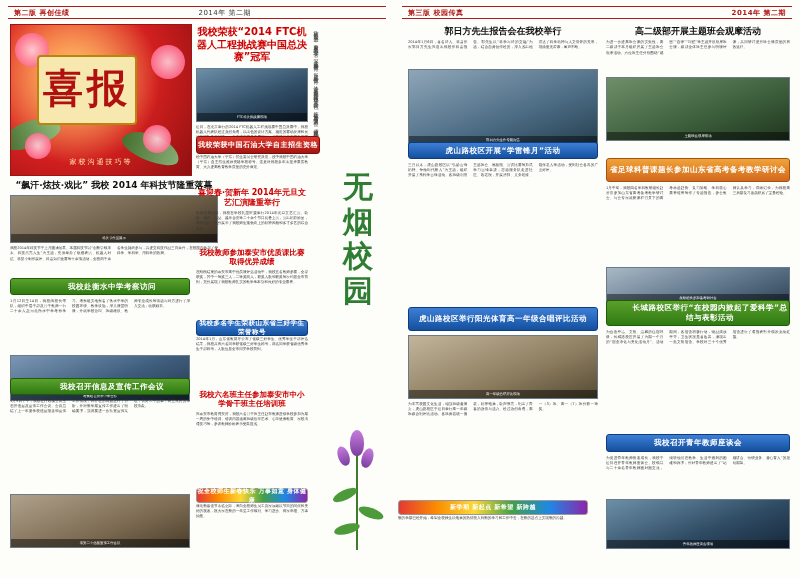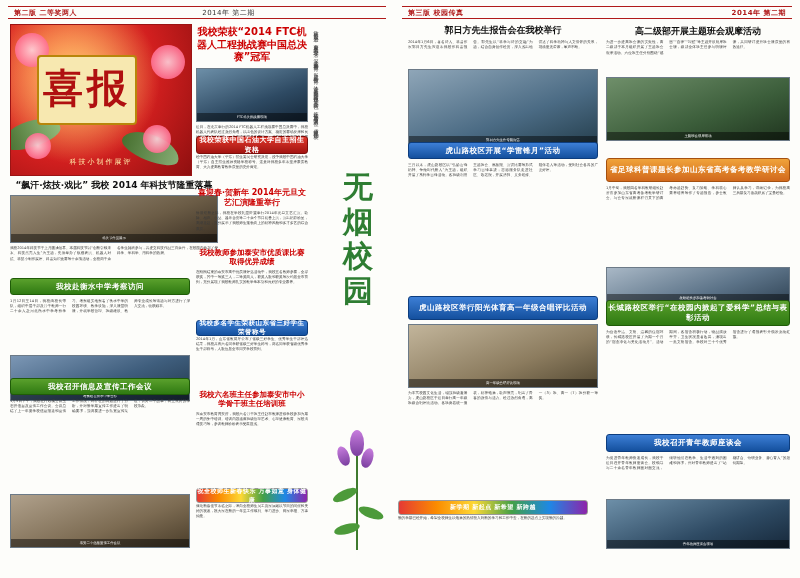--- a/index.html
+++ b/index.html
@@ -41,21 +41,21 @@
     font-family:"DejaVu Sans","Liberation Sans",sans-serif;
   }
   .ttl.red{color:#cc0000;}
   .ttl.dark{color:#111;}
 
   .ribbon{
     border-radius:3px;color:#fff;font-weight:bold;text-align:center;
     display:flex;align-items:center;justify-content:center;
     font-size:7.5px;letter-spacing:.5px;
   }
-  .ribbon.green{background:linear-gradient(#5aa02c,#2f7a12);border:1px solid #1f5c07;}
+  .ribbon.green{background:linear-gradient(#5aa02c,#2f7a12);border:1px solid #1f5c07;padding-left:24px;}
   .ribbon.blue{background:linear-gradient(#3d7fd6,#14509e);border:1px solid #0d3d7e;}
   .ribbon.red{background:linear-gradient(#e0392c,#a31411);border:1px solid #7d0f0c;}
   .ribbon.orange{background:linear-gradient(#f0a33a,#d2691c);border:1px solid #a4500f;}
   .ribbon.rain{background:linear-gradient(90deg,#e53935,#fb8c00,#fdd835,#43a047,#1e88e5,#8e24aa);border:1px solid #999;}
 
   .photo{background:#8a9aa8;border:1px solid #6c7a87;overflow:hidden;position:relative;}
   .photo .cap{
     position:absolute;left:0;right:0;bottom:0;height:8px;background:rgba(0,0,0,.45);
     color:#fff;font-size:3.4px;display:flex;align-items:center;justify-content:center;
   }
@@ -118,50 +118,50 @@
   }
 </style>
 </head>
 <body>
 
 <div class="page">
 
   <div class="sheet left">
 
     <div class="hdrbar">
-      <span class="lft">第二版 二等奖两人</span>
+      <span class="lft">第二版 再创佳绩</span>
       <span class="mid">2014年 第二期</span>
       <span class="rgt"></span>
     </div>
 
     <div class="masthead">
       <div class="glow"></div>
       <div class="leaf" style="left:-10px;top:96px;transform:rotate(-18deg);"></div>
       <div class="leaf" style="left:110px;top:110px;transform:rotate(22deg);"></div>
       <div class="flower" style="left:4px;top:8px;"></div>
       <div class="flower" style="left:140px;top:20px;"></div>
       <div class="flower" style="left:14px;top:108px;width:26px;height:26px;"></div>
       <div class="flower" style="left:132px;top:100px;width:28px;height:28px;"></div>
       <div class="bigchar">喜报</div>
-      <div class="sub">科技小制作展评</div>
+      <div class="sub">家校沟通技巧等</div>
     </div>
 
     <div class="box" style="left:196px;top:26px;width:112px;">
       <div class="ttl red" style="font-size:10px;">我校荣获“2014 FTC机器人工程挑战赛中国总决赛”冠军</div>
       <div class="photo ph-a" style="margin-top:4px;height:52px;">
         <div class="cap">FTC科技挑战赛现场</div>
       </div>
       <div class="txt" style="margin-top:3px;">近日，在北京举行的2014 FTC机器人工程挑战赛中国总决赛中，我校机器人代表队经过激烈角逐，以出色的设计方案、稳定的赛场发挥和良好的团队协作精神，一举夺得中国总决赛冠军，并获得代表中国赴美国参加世界锦标赛的资格。学校领导对参赛师生表示热烈祝贺，并勉励同学们再接再厉，再创佳绩。</div>
     </div>
 
     <div class="box" style="left:312px;top:26px;width:18px;height:300px;">
       <div class="vtext" style="left:0;top:0;height:290px;">学校坚持以人为本、全面发展的办学理念，深入实施素质教育，形成了科技教育、体育艺术教育和德育特色课程三大办学特色，连年被评为省级文明单位、省级规范化学校。</div>
     </div>
 
-    <div class="box" style="left:196px;top:136px;width:112px;height:16px;">
+    <div class="box" style="left:196px;top:136px;width:124px;height:16px;">
       <div class="ribbon red" style="height:16px;font-size:7px;">我校荣获中国石油大学自主招生资格</div>
     </div>
     <div class="box" style="left:196px;top:155px;width:112px;">
       <div class="txt">经中国石油大学（华东）招生委员会研究决定，授予我校中国石油大学（华东）自主招生推荐资格学校称号。这是对我校多年来坚持素质教育、大力提高教育教学质量的充分肯定。</div>
     </div>
 
     <div class="box" style="left:10px;top:180px;width:208px;">
       <div class="ttl dark" style="font-size:9px;">“飙汗·炫技·戏比” 我校 2014 年科技节隆重落幕</div>
       <div class="photo ph-b" style="margin-top:4px;height:46px;">
         <div class="cap">科技节作品展示</div>
@@ -217,34 +217,34 @@
 
   <div class="sheet right">
 
     <div class="hdrbar">
       <span class="lft">第三版 校园传真</span>
       <span class="mid"></span>
       <span class="rgt">2014年 第二期</span>
     </div>
 
     <div class="box" style="left:14px;top:26px;width:190px;">
-      <div class="ttl dark" style="font-size:9px;font-family:Liberation Mono, monospace;">郭日方先生报告会在我校举行</div>
+      <div class="ttl dark" style="font-size:9px;">郭日方先生报告会在我校举行</div>
       <div class="txt" style="margin-top:3px;columns:3;column-gap:6px;height:26px;overflow:hidden;">2014年1月6日，著名诗人、科普作家郭日方先生应邀来我校作科普报告。郭先生以“科学与诗的交融”为题，结合自身创作经历，深入浅出地讲述了科学精神与人文情怀的关系，现场座无虚席，掌声不断。</div>
       <div class="photo ph-e" style="margin-top:3px;height:74px;">
         <div class="cap">郭日方先生作专题报告</div>
       </div>
     </div>
 
     <div class="box" style="left:14px;top:142px;width:190px;">
       <div class="ribbon blue" style="height:15px;">虎山路校区开展“学雷锋月”活动</div>
       <div class="txt" style="margin-top:4px;columns:3;column-gap:6px;height:126px;overflow:hidden;">三月以来，虎山路校区以“弘扬雷锋精神、争做时代新人”为主题，组织开展了系列学雷锋活动。各班级利用主题班会、黑板报、演讲比赛等形式学习雷锋事迹；志愿服务队走进社区、敬老院，开展清扫、义务维修、陪伴老人等活动，受到社会各界的广泛好评。</div>
     </div>
 
     <div class="box" style="left:14px;top:296px;width:190px;">
-      <div class="ribbon blue" style="height:22px;line-height:10px;">虎山路校区举行阳光体育高一年级合唱评比活动</div>
+      <div class="ribbon blue" style="height:22px;line-height:10px;margin-top:11px;">虎山路校区举行阳光体育高一年级合唱评比活动</div>
       <div class="photo ph-f" style="margin-top:4px;height:62px;">
         <div class="cap">高一年级合唱评比现场</div>
       </div>
       <div class="txt" style="margin-top:3px;columns:3;column-gap:6px;height:160px;overflow:hidden;">为丰富校园文化生活，增强班级凝聚力，虎山路校区于近日举行高一年级班级合唱评比活动。各班身着统一服装，精神饱满，歌声嘹亮，唱出了青春的激情与活力。经过激烈角逐，高一（3）班、高一（7）班分获一等奖。</div>
     </div>
 
     <div class="box" style="left:212px;top:26px;width:184px;">
       <div class="ttl dark" style="font-size:9px;">高二级部开展主题班会观摩活动</div>
       <div class="txt" style="margin-top:3px;columns:3;column-gap:6px;height:34px;overflow:hidden;">为进一步提高班会课的实效性，高二级部于本月组织开展了主题班会观摩活动。六位班主任分别围绕“感恩”“自律”“理想”等主题开设观摩班会课，级部全体班主任参与听课评课，共同研讨提升班会课质量的有效途径。</div>
       <div class="photo ph-g" style="margin-top:3px;height:62px;">

